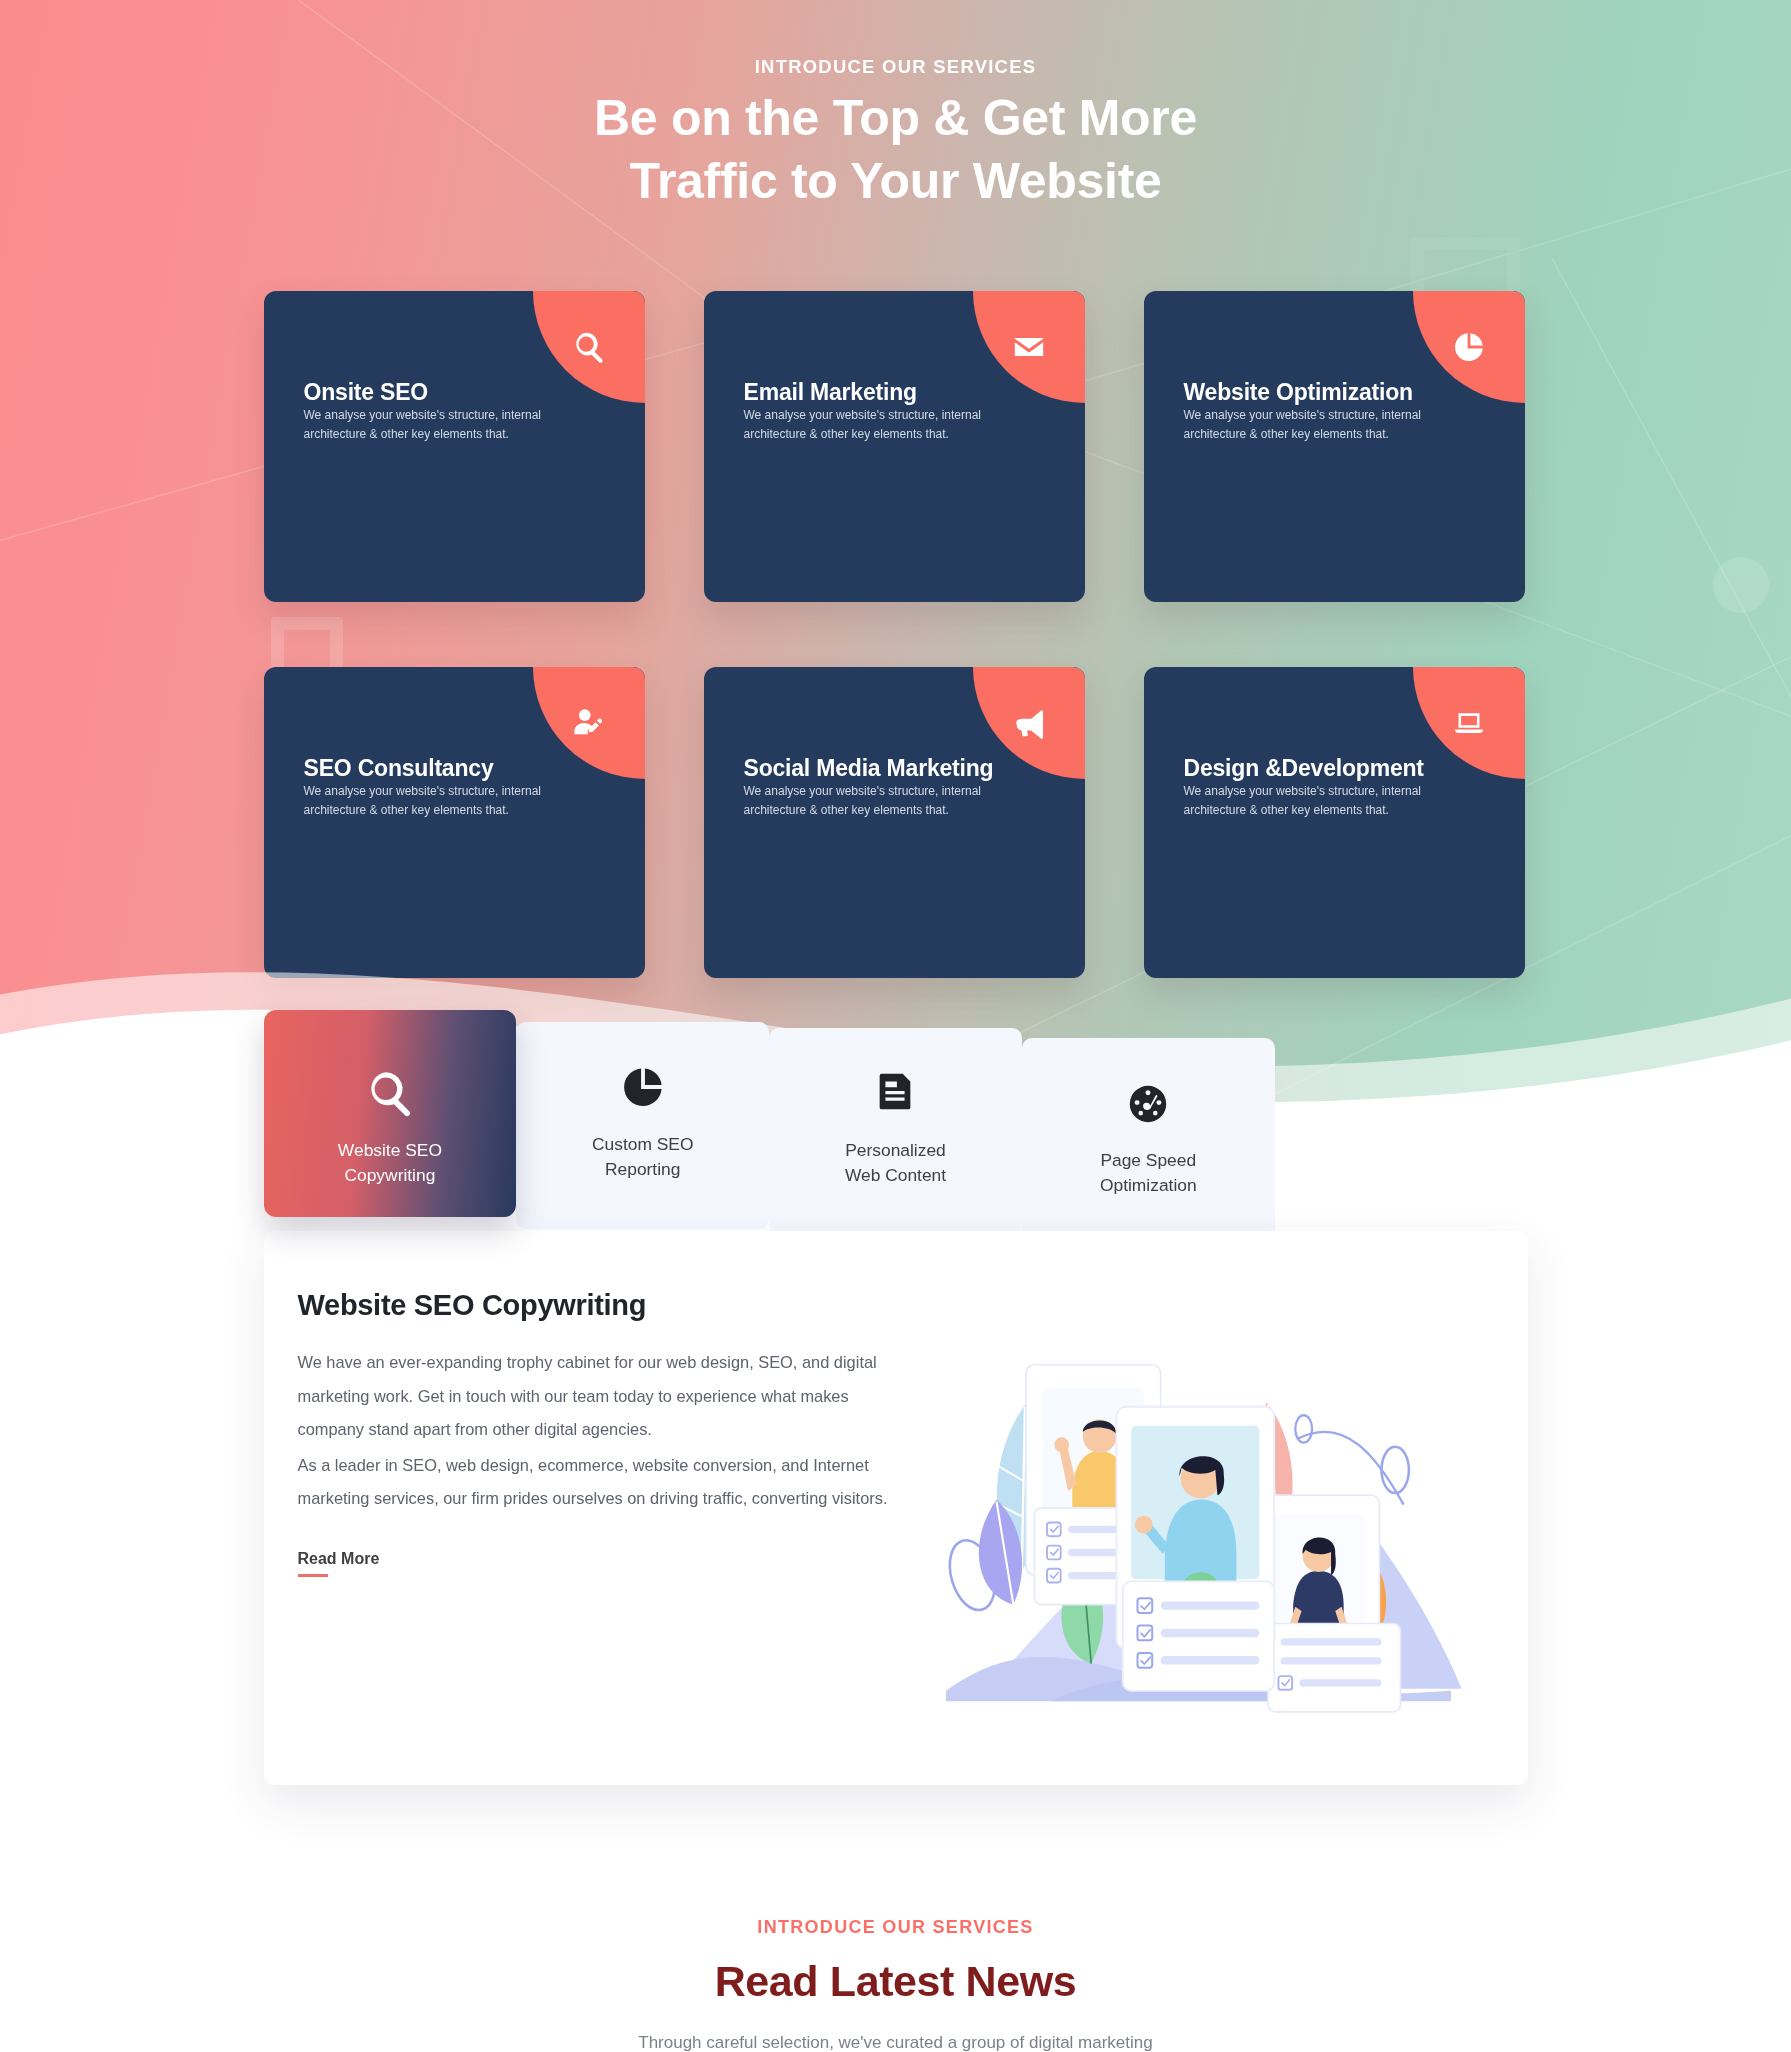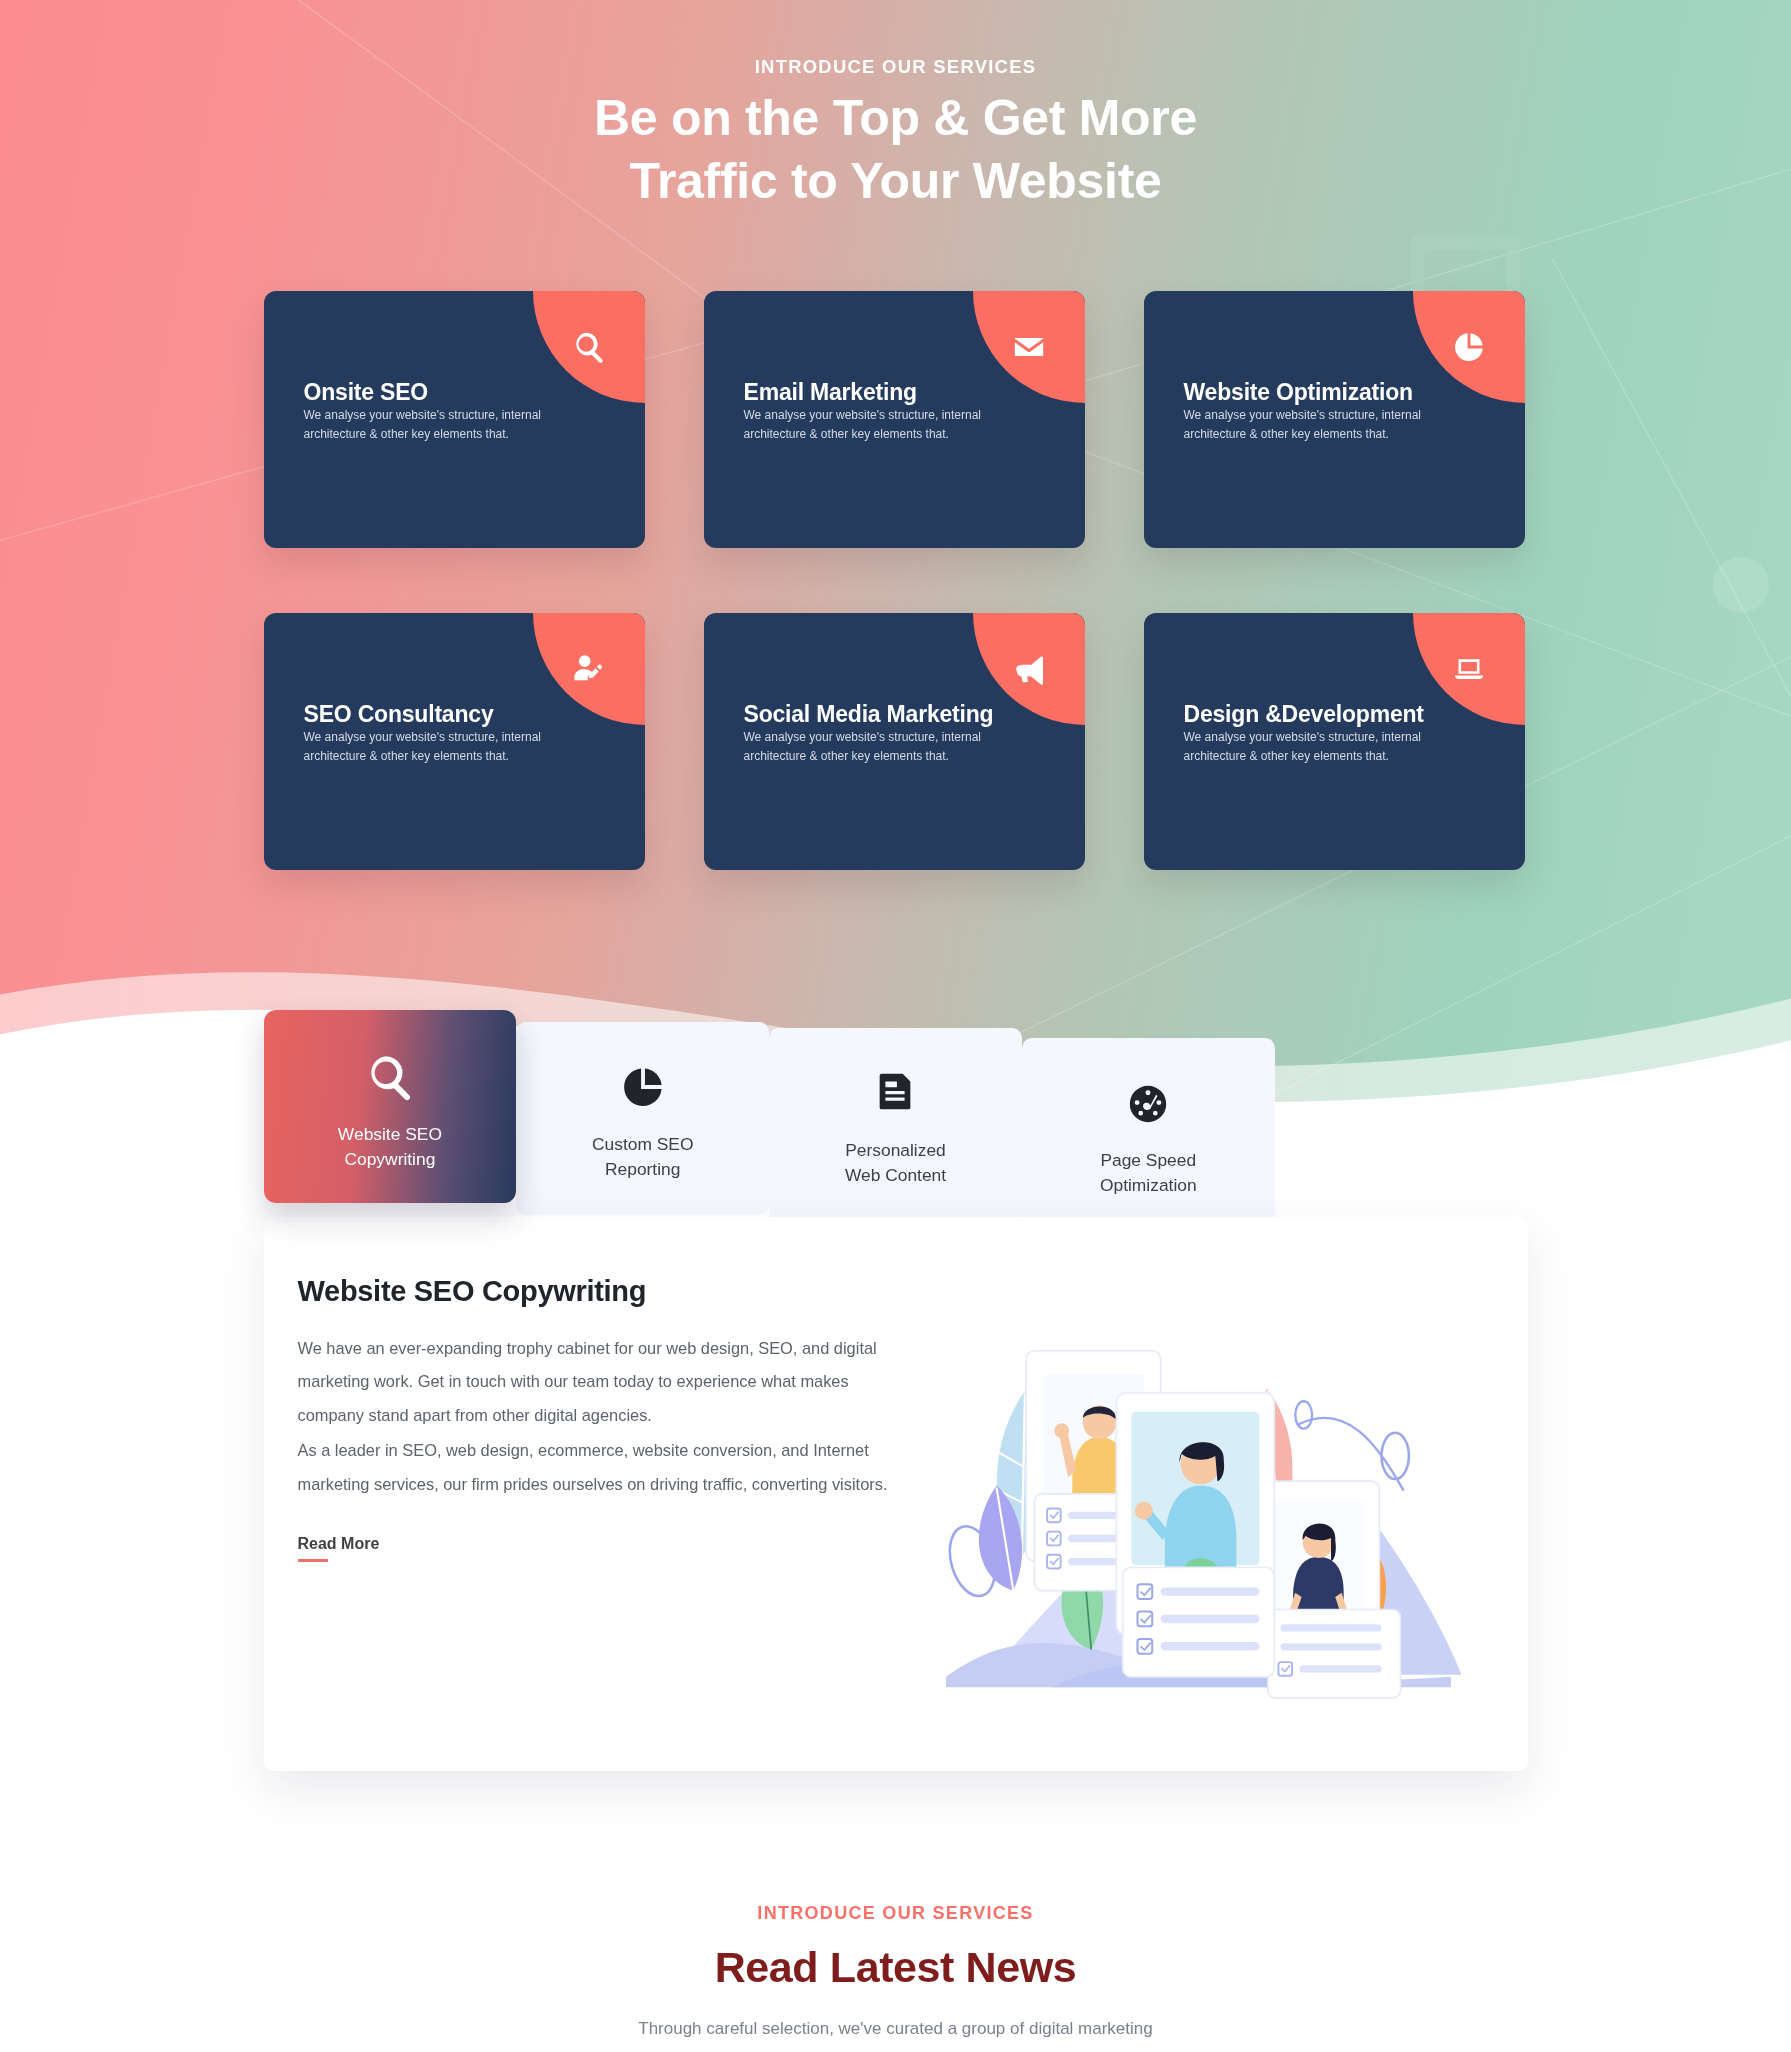--- a/index.html
+++ b/index.html
@@ -73,21 +73,21 @@
   
   .cards {
     display: grid;
     grid-template-columns: repeat(3, 381px);
     column-gap: 59px;
     row-gap: 65px;
     margin-top: 78px;
   }
   .card {
     position: relative;
-    height: 257px;
+    height: 311px;
     background: #243b5e;
     border-radius: 12px;
     overflow: hidden;
     padding: 88px 40px 0 40px;
     box-shadow: 0 16px 34px rgba(60,30,40,0.13);
   }
   .card-badge {
     position: absolute;
     top: 0; right: 0;
     width: 112px; height: 112px;
@@ -145,21 +145,21 @@
     font-size: 17.4px;
     line-height: 1.42;
     color: #3c4049;
     white-space: pre-line;
   }
   .tab.active {
     background: linear-gradient(95deg, #e8645f 0%, #d45f68 38%, #5d4f73 72%, #27395d 100%);
     border-radius: 12px;
     box-shadow: 0 14px 30px rgba(60,50,80,0.22);
     min-height: 193px;
-    padding-top: 36px;
+    padding-top: 52px;
     z-index: 3;
   }
   .tab.active .tab-icon svg { fill: #ffffff; width: 50px; height: 50px; }
   .tab.active .tab-label { color: #ffffff; }
   .tab.t2 { transform: translateY(6px); min-height: 171px; }
   .tab.t3 { transform: translateY(12px); min-height: 165px; }
   .tab.t4 { transform: translateY(18px); min-height: 159px; }
   .tab.t5 { transform: translateY(28px); min-height: 151px; }
 
   .tab-panel {

